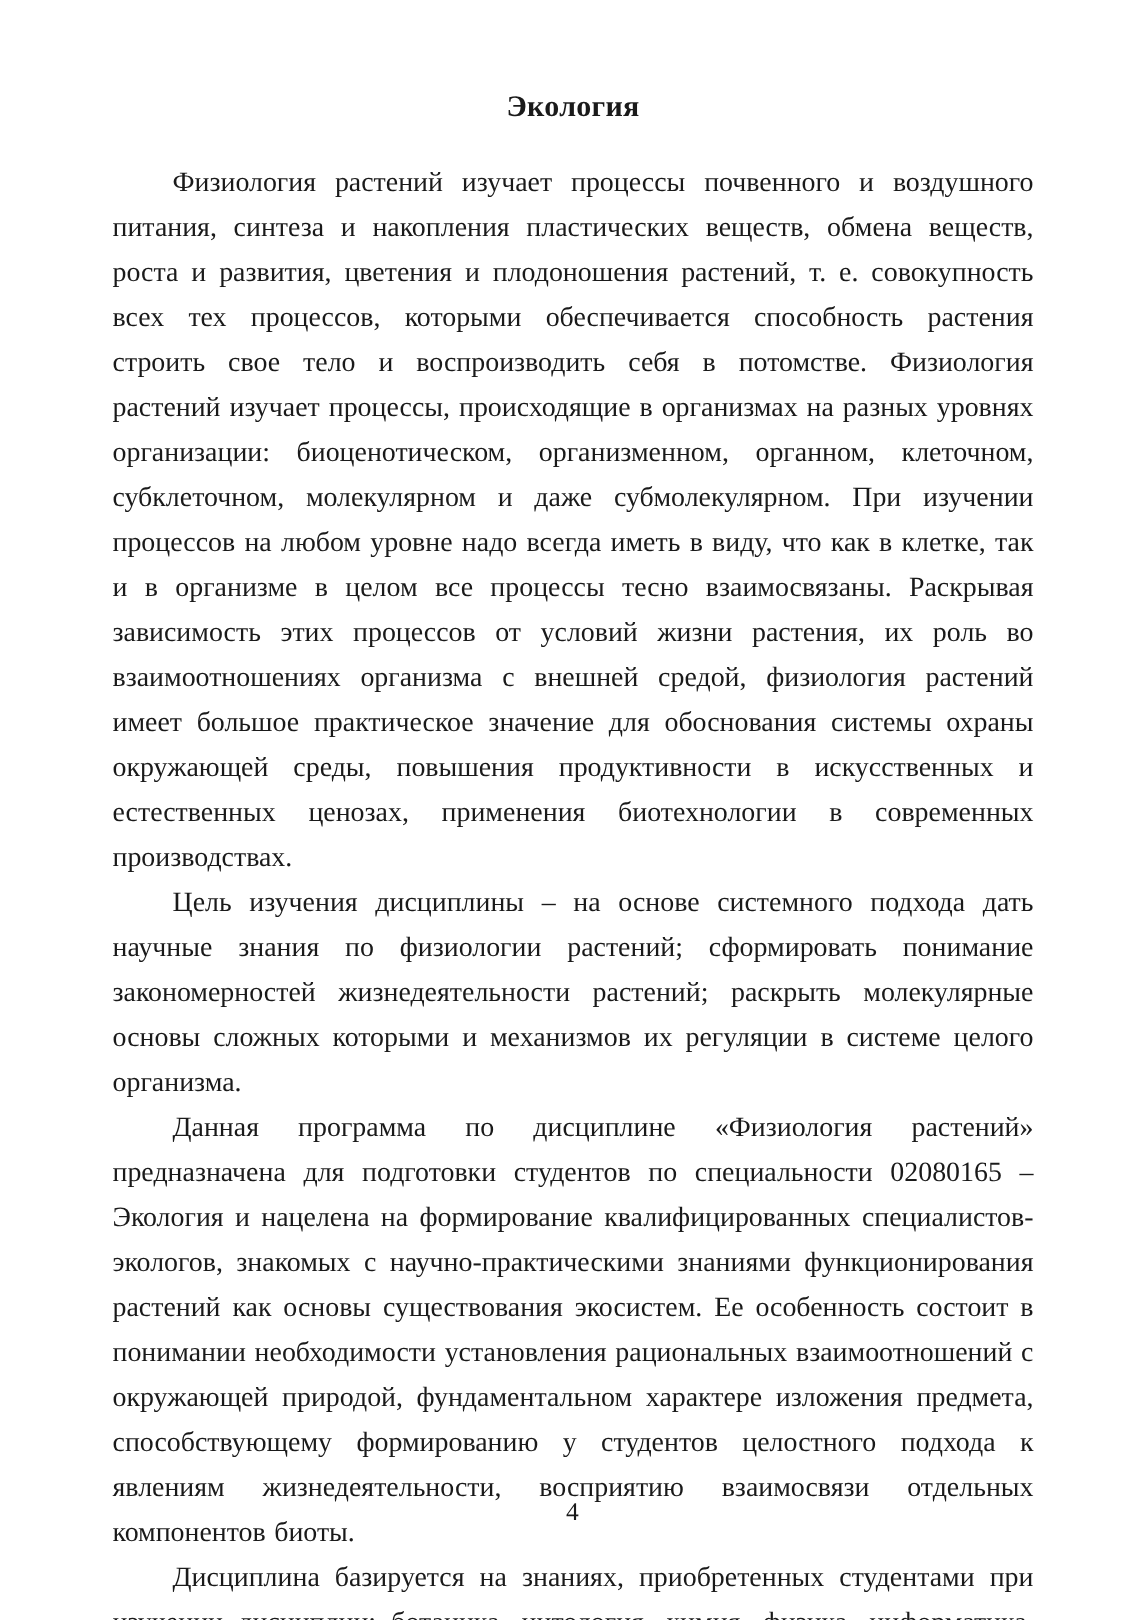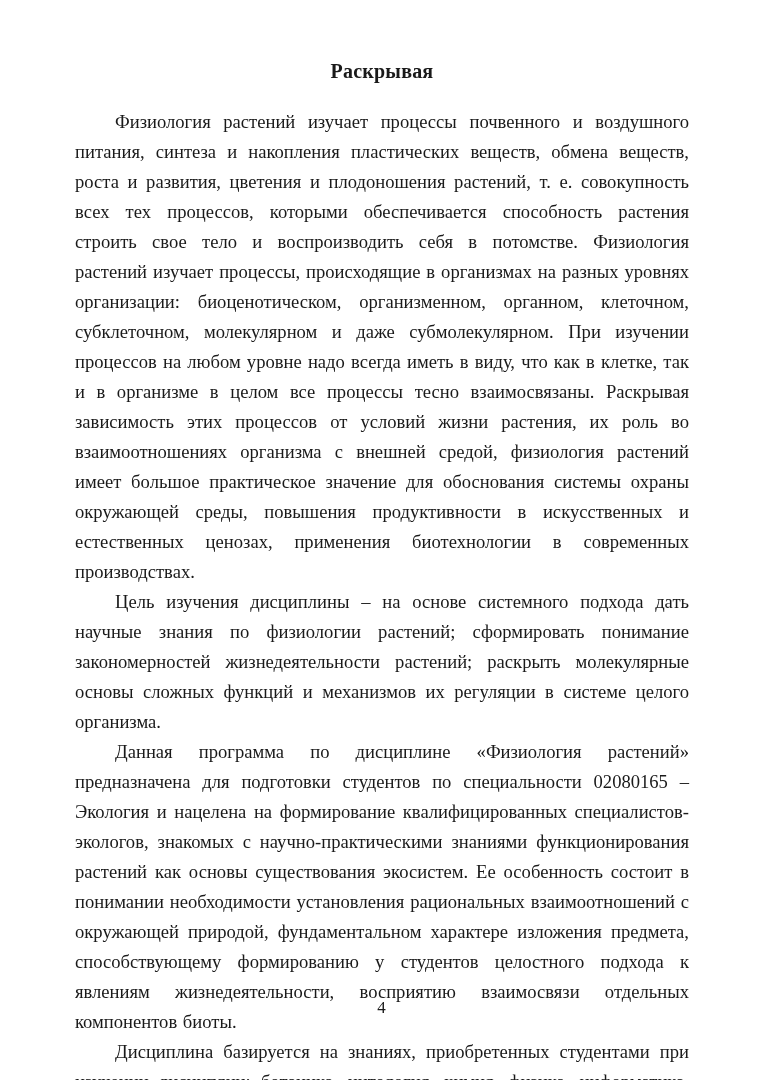--- a/index.html
+++ b/index.html
@@ -52,25 +52,25 @@
     text-align: center;
     font-size: 17px;
     line-height: 20px;
   }
 </style>
 </head>
 <body>
 
 <div class="page" style="color: rgb(26, 26, 26); background: rgb(255, 255, 255);">
   <div class="content">
-    <h1 class="doc-title">Раскрывая</h1>
+    <h1 class="doc-title">Экология</h1>
 
     <p class="para">Физиология растений изучает процессы почвенного и воздушного питания, синтеза и накопления пластических веществ, обмена веществ, роста и развития, цветения и плодоношения растений, т. е. совокупность всех тех процессов, которыми обеспечивается способность растения строить свое тело и воспроизводить себя в потомстве. Физиология растений изучает процессы, происходящие в организмах на разных уровнях организации: биоценотическом, организменном, органном, клеточном, субклеточном, молекулярном и даже субмолекулярном. При изучении процессов на любом уровне надо всегда иметь в виду, что как в клетке, так и в организме в целом все процессы тесно взаимосвязаны. Раскрывая зависимость этих процессов от условий жизни растения, их роль во взаимоотношениях организма с внешней средой, физиология растений имеет большое практическое значение для обоснования системы охраны окружающей среды, повышения продуктивности в искусственных и естественных ценозах, применения биотехнологии в современных производствах.</p>
 
-    <p class="para">Цель изучения дисциплины – на основе системного подхода дать научные знания по физиологии растений; сформировать понимание закономерностей жизнедеятельности растений; раскрыть молекулярные основы сложных функций и механизмов их регуляции в системе целого организма.</p>
+    <p class="para">Цель изучения дисциплины – на основе системного подхода дать научные знания по физиологии растений; сформировать понимание закономерностей жизнедеятельности растений; раскрыть молекулярные основы сложных которыми и механизмов их регуляции в системе целого организма.</p>
 
     <p class="para">Данная программа по дисциплине «Физиология растений» предназначена для подготовки студентов по специальности 02080165 – Экология и нацелена на формирование квалифицированных специалистов-экологов, знакомых с научно-практическими знаниями функционирования растений как основы существования экосистем. Ее особенность состоит в понимании необходимости установления рациональных взаимоотношений с окружающей природой, фундаментальном характере изложения предмета, способствующему формированию у студентов целостного подхода к явлениям жизнедеятельности, восприятию взаимосвязи отдельных компонентов биоты.</p>
 
     <p class="para">Дисциплина базируется на знаниях, приобретенных студентами при изучении дисциплин: ботаника, цитология, химия, физика, информатика, экология, фитоценология. При изучении курса «Физиология растений» закладываются основы для дальнейшего успешного усвоения дисциплин специализации: экологической генетики, экологии растений, биотехнологии, биологического контроля состояния окружающей среды и других дисциплин эколого-биологического биологического направления.</p>
 
     <h2 class="section-heading">1. Задачи изучения дисциплины</h2>
 
   </div>
 
   <div class="page-number">4</div>

